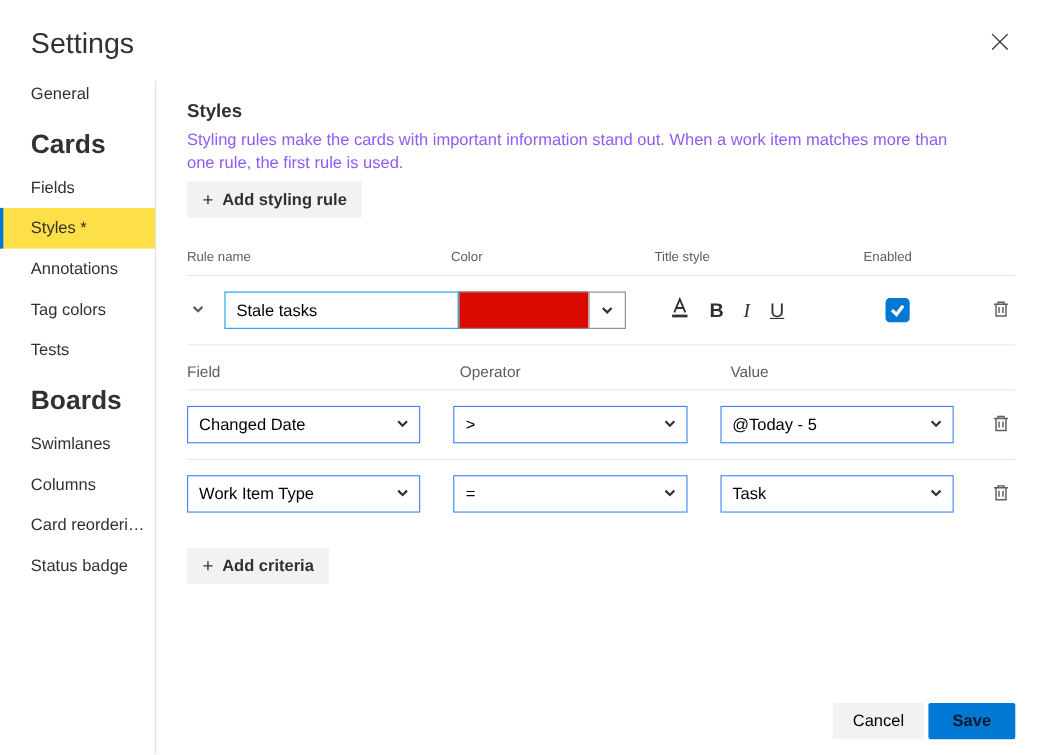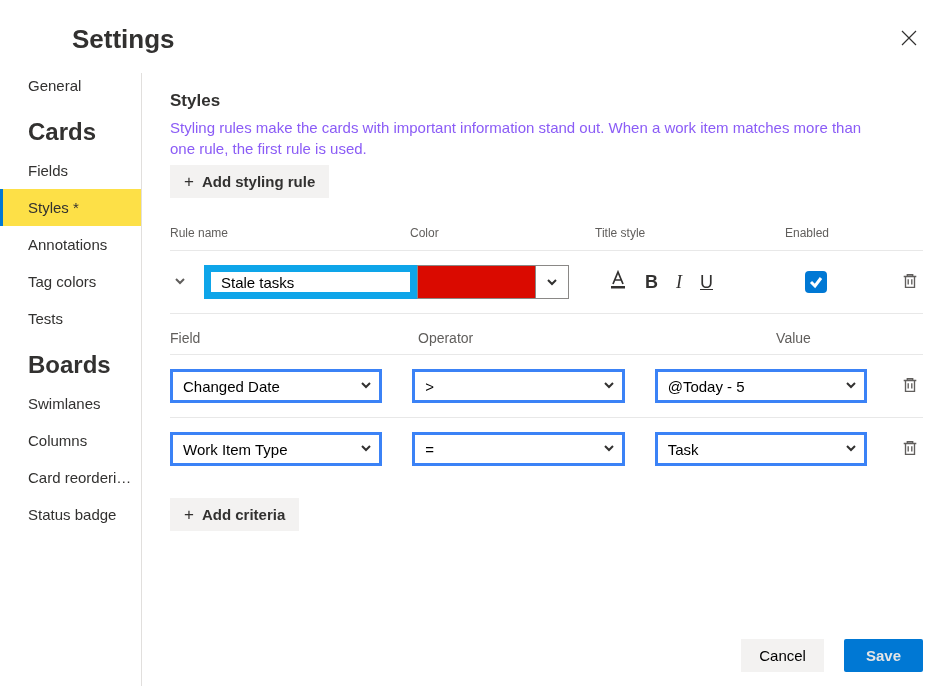--- a/index.html
+++ b/index.html
@@ -1,19 +1,19 @@
 <!DOCTYPE html>
 <html><head>
   <meta charset="utf-8">
   <style>
     * { box-sizing: border-box; margin: 0; padding: 0; }
     body { font-family: "Segoe UI", -apple-system, sans-serif; font-size: 14px; color: #323130; background: #fff; width: 951px; height: 686px; overflow: hidden; position: relative; }
     .dialog { width: 100%; height: 100%; display: flex; flex-direction: column; }
     .header { display: flex; justify-content: space-between; align-items: flex-start; padding: 24px 28px 18px 28px; }
-    .header h1 { font-size: 26px; font-weight: 700; margin-left: 44px; }
+    .header h1 { font-size: 26px; font-weight: 400; }
     .close-btn { background: none; border: none; cursor: pointer; padding: 6px; }
     .close-btn svg { width: 16px; height: 16px; stroke: #323130; }
     .body { display: flex; flex: 1; overflow: hidden; }
     .sidebar { width: 142px; border-right: 1px solid #e1dfdd; padding: 4px 0 0 0; }
     .sidebar-heading { font-size: 24px; font-weight: 700; padding: 14px 0 6px 28px; }
     .sidebar-item { display: block; padding: 10px 0 10px 28px; cursor: pointer; font-size: 15px; color: #323130; }
     .sidebar-item.first { padding-top: 0; }
     .sidebar-item.active { background: #fde047; border-left: 3px solid #0078d4; padding-left: 25px; font-weight: 400; }
     .content { flex: 1; padding: 18px 28px 0 28px; overflow-y: auto; }
     .content h2 { font-size: 17px; font-weight: 600; margin-bottom: 6px; }
@@ -21,53 +21,53 @@
     .add-rule-btn, .add-criteria-btn { background: #f3f2f1; border: none; padding: 8px 14px; font-size: 15px; cursor: pointer; display: inline-flex; align-items: center; gap: 8px; font-weight: 600; color: #323130; }
     .plus-icon { font-size: 17px; font-weight: 400; line-height: 1; }
     .col-headers { display: flex; margin-top: 28px; padding-bottom: 10px; font-size: 12px; color: #605e5c; }
     .col-headers .col-name { flex: 0 0 240px; }
     .col-headers .col-color { flex: 0 0 185px; }
     .col-headers .col-title { flex: 0 0 190px; }
     .col-headers .col-enabled { flex: 0 0 80px; }
     .rule-row { display: flex; align-items: center; padding: 14px 0; border-top: 1px solid #e8e8e8; border-bottom: 1px solid #e8e8e8; }
     .expand-toggle { background: none; border: none; cursor: pointer; padding: 4px; margin-right: 14px; }
     .expand-toggle svg { width: 12px; height: 12px; stroke: #605e5c; stroke-width: 2; fill: none; }
-    .rule-name-input { border: 7px solid #0ea5e9; padding: 6px 10px; font-size: 15px; width: 213px; height: 34px; }
+    .rule-name-input { border: 1px solid #0ea5e9; padding: 6px 10px; font-size: 15px; width: 213px; height: 34px; }
     .color-swatch-wrap { display: flex; margin-left: 0; }
     .color-swatch { width: 118px; height: 34px; background: #da0a00; border: 1px solid #8a8886; border-right: none; }
     .color-dropdown { width: 34px; height: 34px; border: 1px solid #8a8886; background: #fff; cursor: pointer; display: flex; align-items: center; justify-content: center; }
     .color-dropdown svg { width: 12px; height: 12px; stroke: #323130; stroke-width: 2; fill: none; }
     .title-style { display: flex; gap: 14px; align-items: center; margin-left: 38px; }
     .style-btn { background: none; border: none; cursor: pointer; padding: 2px; font-size: 18px; color: #323130; }
     .style-btn.font-color { position: relative; }
     .style-btn.bold { font-weight: 700; }
     .style-btn.italic { font-style: italic; font-family: Georgia, serif; }
     .style-btn.underline { text-decoration: underline; }
     .enabled-checkbox { margin-left: 90px; width: 22px; height: 22px; background: #0078d4; border-radius: 4px; display: flex; align-items: center; justify-content: center; cursor: pointer; }
     .enabled-checkbox svg { width: 14px; height: 14px; stroke: #fff; stroke-width: 3; fill: none; }
     .delete-rule-btn { margin-left: auto; background: none; border: none; cursor: pointer; padding: 4px; }
     .delete-rule-btn svg, .delete-criteria-btn svg { width: 18px; height: 18px; stroke: #605e5c; stroke-width: 1.5; fill: none; }
     .criteria-headers { display: flex; margin-top: 16px; padding-bottom: 8px; color: #605e5c; font-size: 14px; }
     .criteria-headers .c-field { flex: 0 0 248px; }
     .criteria-headers .c-operator { flex: 0 0 246px; }
-    .criteria-headers .c-value { flex: 1; text-align: center; }
+    .criteria-headers .c-value { flex: 1; }
     .criteria-row { display: flex; align-items: center; padding: 14px 0; border-top: 1px solid #e8e8e8; gap: 30px; }
     .criteria-row:nth-of-type(2) { border-bottom: 1px solid #e8e8e8; }
     .select-wrap { position: relative; display: flex; align-items: center; }
-    .select-wrap input { border: 3px solid #3b82f6; padding: 6px 30px 6px 10px; font-size: 15px; height: 34px; background: #fff; width: 100%; }
+    .select-wrap input { border: 1px solid #3b82f6; padding: 6px 30px 6px 10px; font-size: 15px; height: 34px; background: #fff; width: 100%; }
     .select-wrap .chev { position: absolute; right: 10px; pointer-events: none; }
     .select-wrap .chev svg { width: 12px; height: 12px; stroke: #323130; stroke-width: 2; fill: none; }
     .sw-field { width: 216px; }
     .sw-op { width: 216px; }
     .sw-val { width: 216px; }
     .delete-criteria-btn { background: none; border: none; cursor: pointer; padding: 4px; margin-left: auto; }
     .add-criteria-wrap { margin-top: 18px; }
-    .footer { position: absolute; bottom: 0; right: 0; padding: 14px 28px; display: flex; gap: 20px; background: #fff; }
+    .footer { position: absolute; bottom: 0; right: 0; padding: 14px 28px; display: flex; gap: 4px; background: #fff; }
     .btn-cancel { background: #f3f2f1; border: none; padding: 8px 18px; font-size: 15px; cursor: pointer; }
-    .btn-save { background: #0078d4; color: #e5e5e5; border: none; padding: 8px 22px; font-size: 15px; font-weight: 600; cursor: pointer; border-radius: 2px; }
+    .btn-save { background: #0078d4; color: #0f172a; border: none; padding: 8px 22px; font-size: 15px; font-weight: 600; cursor: pointer; border-radius: 2px; }
   </style>
 </head>
 <body>
 
 <div class="dialog">
   <div class="header">
     <h1>Settings</h1>
     <button class="close-btn">
       <svg viewBox="0 0 16 16">
           <path d="M1 1 L15 15 M15 1 L1 15" stroke-width="1.2"></path>

